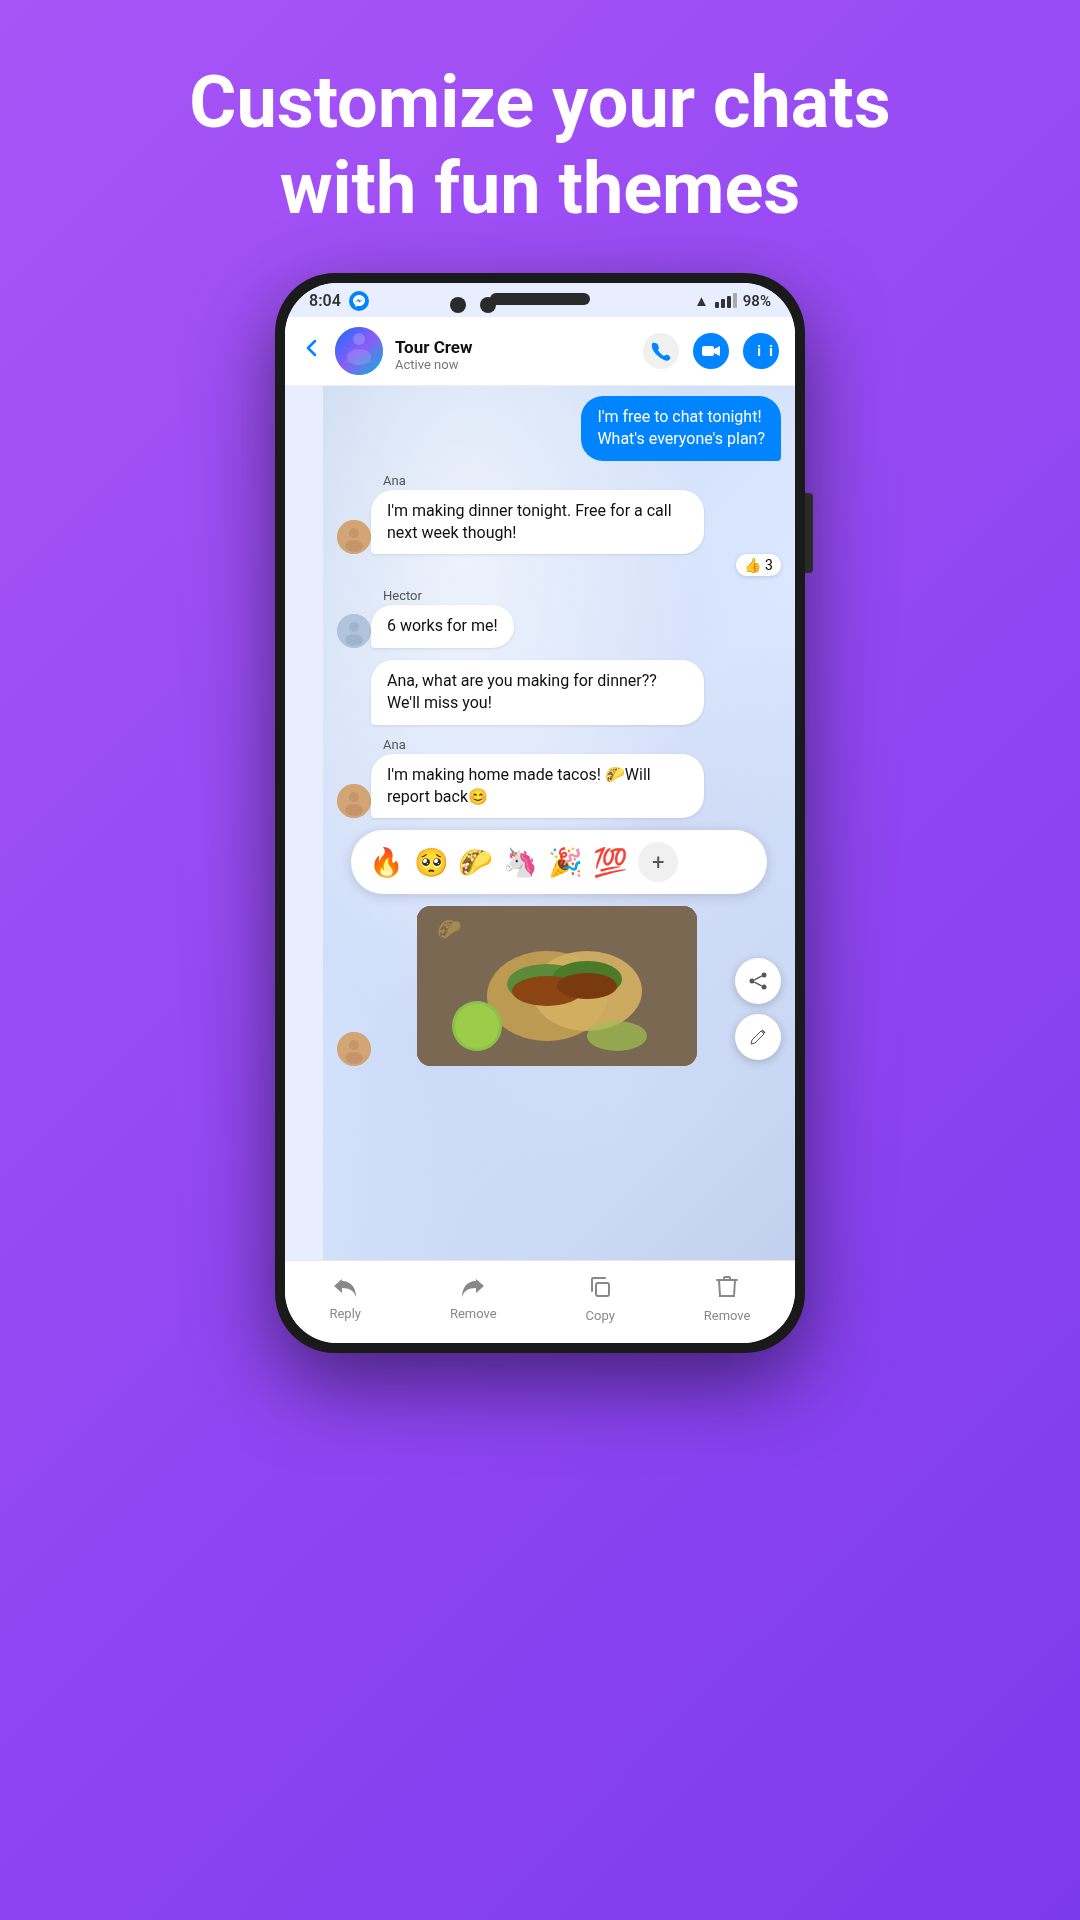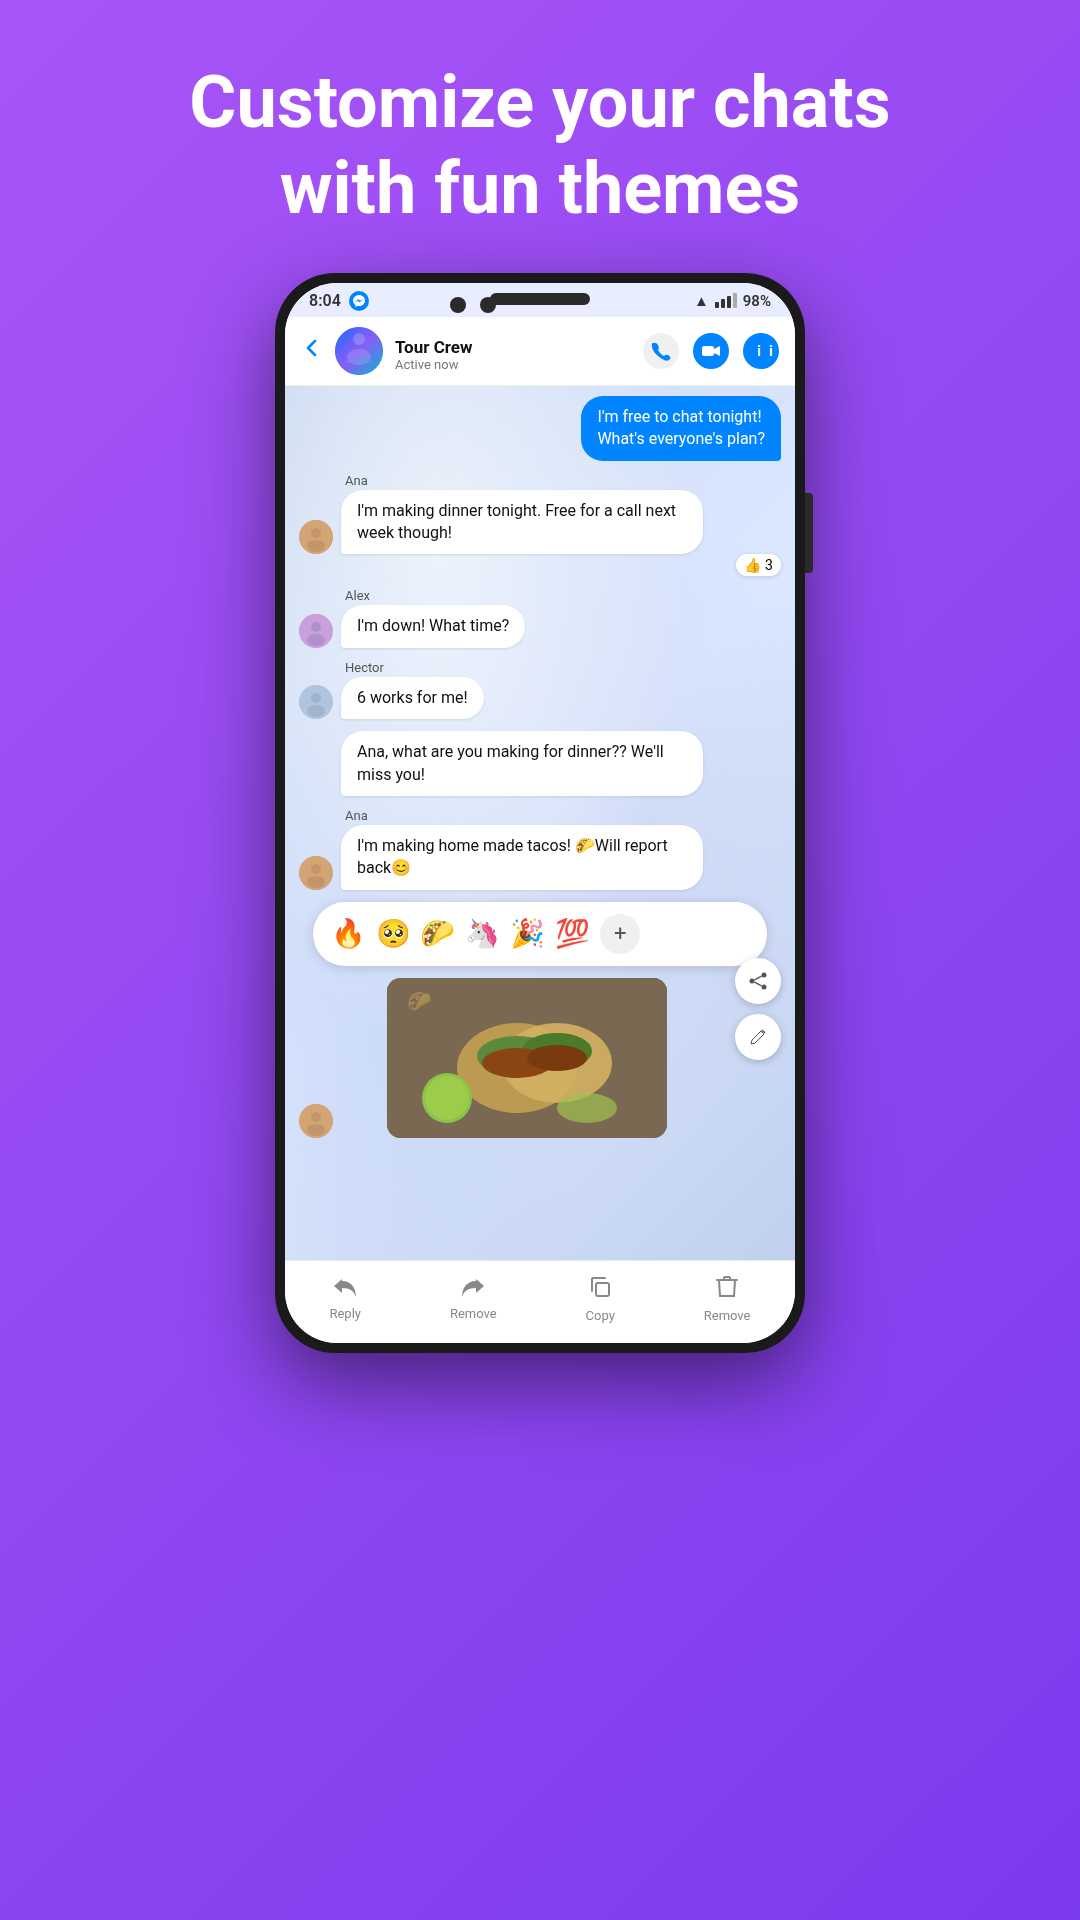--- a/index.html
+++ b/index.html
@@ -165,20 +165,21 @@
       cursor: pointer;
     }
     .header-icon.blue { background: #0084ff; }
 
     
     .chat-area {
       flex: 1;
       overflow: hidden;
       position: relative;
       background: linear-gradient(to bottom, #c8d8f0, #dce8ff);
+      margin-left: 38px;
     }
 
     
     .chat-bg {
       position: absolute;
       inset: 0;
       background:
         radial-gradient(ellipse at 30% 20%, rgba(255,255,255,0.6) 0%, transparent 50%),
         radial-gradient(ellipse at 70% 50%, rgba(200,210,240,0.5) 0%, transparent 50%),
         radial-gradient(ellipse at 20% 70%, rgba(180,200,240,0.4) 0%, transparent 40%),
@@ -203,21 +204,21 @@
       border-radius: 22px 22px 4px 22px;
       max-width: 75%;
       font-size: 16px;
       line-height: 1.4;
     }
 
     
     .msg-group { display: flex; flex-direction: column; margin-top: 6px; }
     .msg-sender-name { font-size: 13px; color: #555; margin-left: 46px; margin-bottom: 2px; }
 
-    .msg-row { display: flex; align-items: flex-end; gap: 8px; }
+    .msg-row { display: flex; align-items: flex-end; }
     .msg-avatar {
       width: 34px;
       height: 34px;
       border-radius: 50%;
       background: #ccc;
       overflow: hidden;
       flex-shrink: 0;
       display: flex;
       align-items: center;
       justify-content: center;
@@ -471,33 +472,20 @@
                   <circle cx="17" cy="17" r="17" fill="#d4a574"></circle>
                   <circle cx="17" cy="13" r="5" fill="#c4956a"></circle>
                   <ellipse cx="17" cy="26" rx="9" ry="6" fill="#c4956a"></ellipse>
                 </svg>
               </div>
               <div class="msg-in">I'm making dinner tonight. Free for a call next week though!</div>
             </div>
             <div class="reaction-badge">👍 3</div>
           </div>
 
-          <div class="msg-group">
-            <div class="msg-sender-name">Alex</div>
-            <div class="msg-row">
-              <div class="msg-avatar alex">
-                <svg width="34" height="34" viewBox="0 0 34 34">
-                  <circle cx="17" cy="17" r="17" fill="#c9a0dc"></circle>
-                  <circle cx="17" cy="13" r="5" fill="#b090cc"></circle>
-                  <ellipse cx="17" cy="26" rx="9" ry="6" fill="#b090cc"></ellipse>
-                </svg>
-              </div>
-              <div class="msg-in">I'm down! What time?</div>
-            </div>
-          </div>
 
           <div class="msg-group">
             <div class="msg-sender-name">Hector</div>
             <div class="msg-row">
               <div class="msg-avatar hector">
                 <svg width="34" height="34" viewBox="0 0 34 34">
                   <circle cx="17" cy="17" r="17" fill="#b0c4de"></circle>
                   <circle cx="17" cy="13" r="5" fill="#a0b4ce"></circle>
                   <ellipse cx="17" cy="26" rx="9" ry="6" fill="#a0b4ce"></ellipse>
                 </svg>

